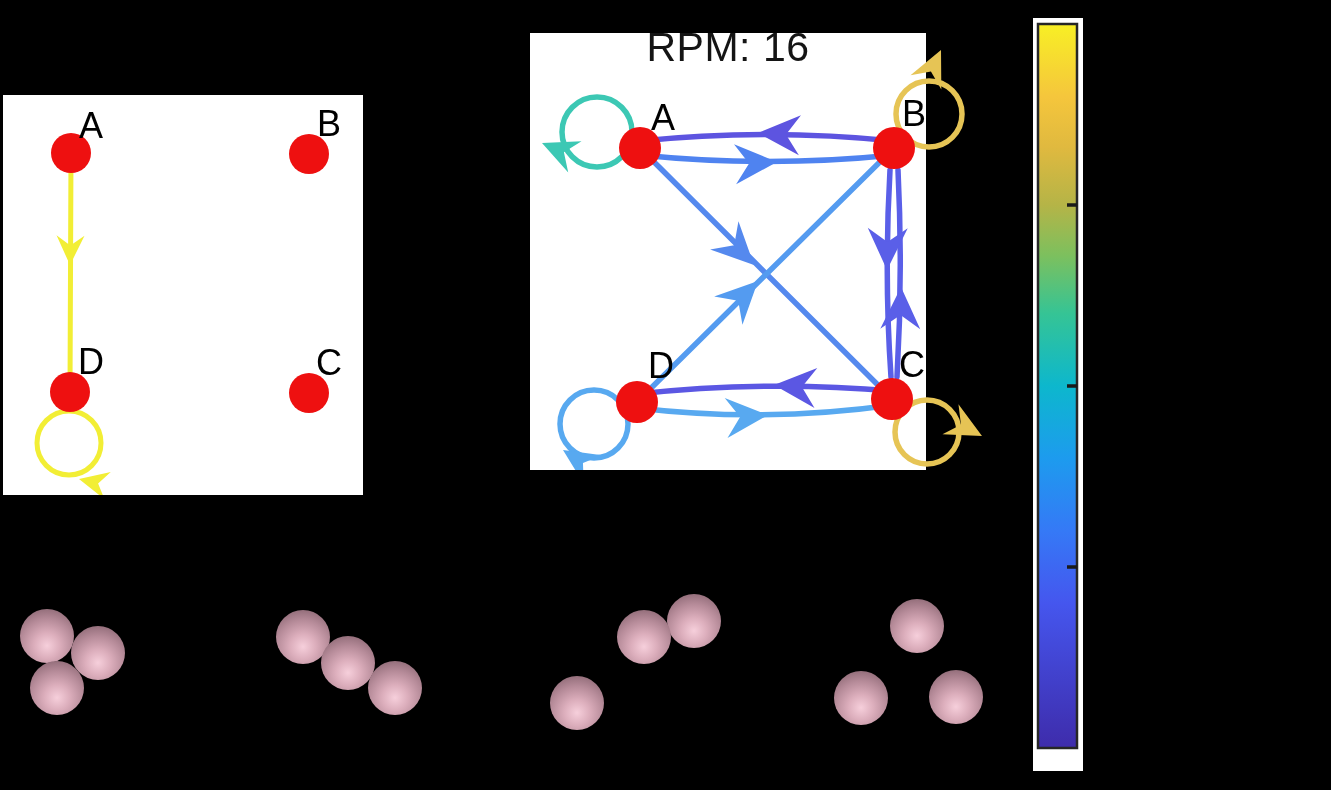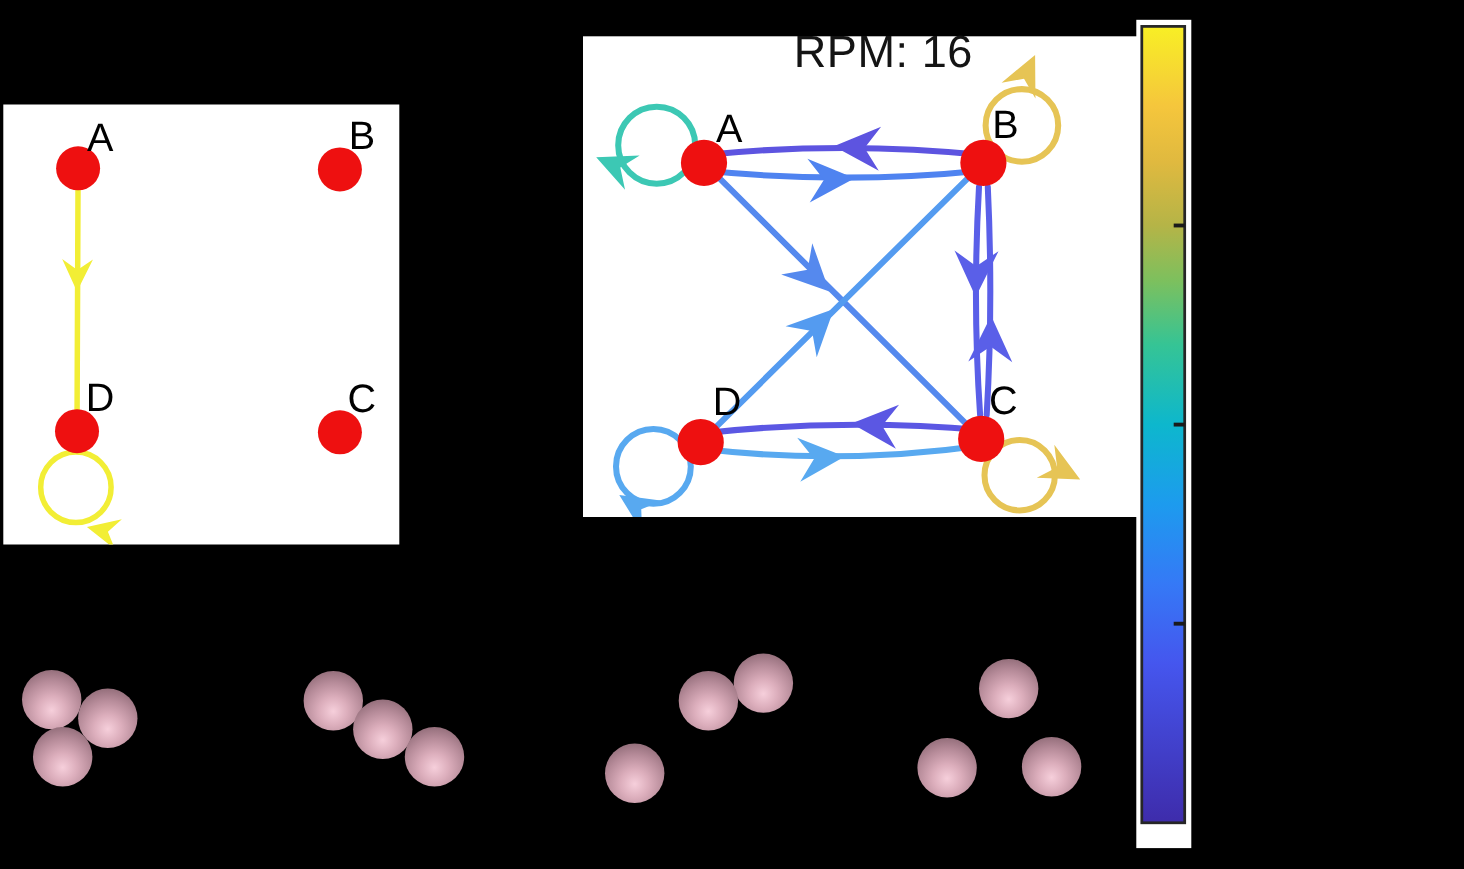--- a/index.html
+++ b/index.html
@@ -48,21 +48,21 @@
         <circle cx="68" cy="58" r="20" fill="#ee1010"></circle>
         <circle cx="306" cy="59" r="20" fill="#ee1010"></circle>
         <circle cx="67" cy="297" r="20" fill="#ee1010"></circle>
         <circle cx="306" cy="298" r="20" fill="#ee1010"></circle>
         <text x="88" y="30" fill="#000000" font-size="36" text-anchor="middle" dominant-baseline="central" class="node-label">A</text>
         <text x="326" y="28" fill="#000000" font-size="36" text-anchor="middle" dominant-baseline="central" class="node-label">B</text>
         <text x="88" y="266" fill="#000000" font-size="36" text-anchor="middle" dominant-baseline="central" class="node-label">D</text>
         <text x="326" y="267" fill="#000000" font-size="36" text-anchor="middle" dominant-baseline="central" class="node-label">C</text>
       </svg>
     </div>
-  <div class="panel" id="rpm-graph" style="left: 530px; top: 33px; width: 546px; height: 437px; background: rgb(255, 255, 255);">
+  <div class="panel" id="rpm-graph" style="left: 530px; top: 33px; width: 396px; height: 437px; background: rgb(255, 255, 255);">
     <div class="graph-title" style="color: rgb(20, 20, 20);">RPM: 16</div>
   <svg viewBox="0 0 462 437" width="462" height="437">
         <path d="M 364 108 Q 237 95 110 108" fill="none" stroke="#5d54e0" stroke-width="5.5" stroke-linecap="round"></path>
         <path d="M 110 122 Q 237 135 364 122" fill="none" stroke="#4f83f0" stroke-width="5.5" stroke-linecap="round"></path>
         <path d="M 363 358 Q 235 347 107 361" fill="none" stroke="#5b57e3" stroke-width="5.5" stroke-linecap="round"></path>
         <path d="M 107 375 Q 235 390 363 372" fill="none" stroke="#58a9f0" stroke-width="5.5" stroke-linecap="round"></path>
         <path d="M 360 137 Q 354 242 361 344" fill="none" stroke="#5a5fe8" stroke-width="5.5" stroke-linecap="round"></path>
         <path d="M 367 344 Q 373 242 368 137" fill="none" stroke="#5a5fe8" stroke-width="5.5" stroke-linecap="round"></path>
         <path d="M 110 115 Q 236 240 362 366" fill="none" stroke="#5589ee" stroke-width="5.5" stroke-linecap="round"></path>
         <path d="M 107 369 Q 235 242 364 115" fill="none" stroke="#549bf0" stroke-width="5.5" stroke-linecap="round"></path>

